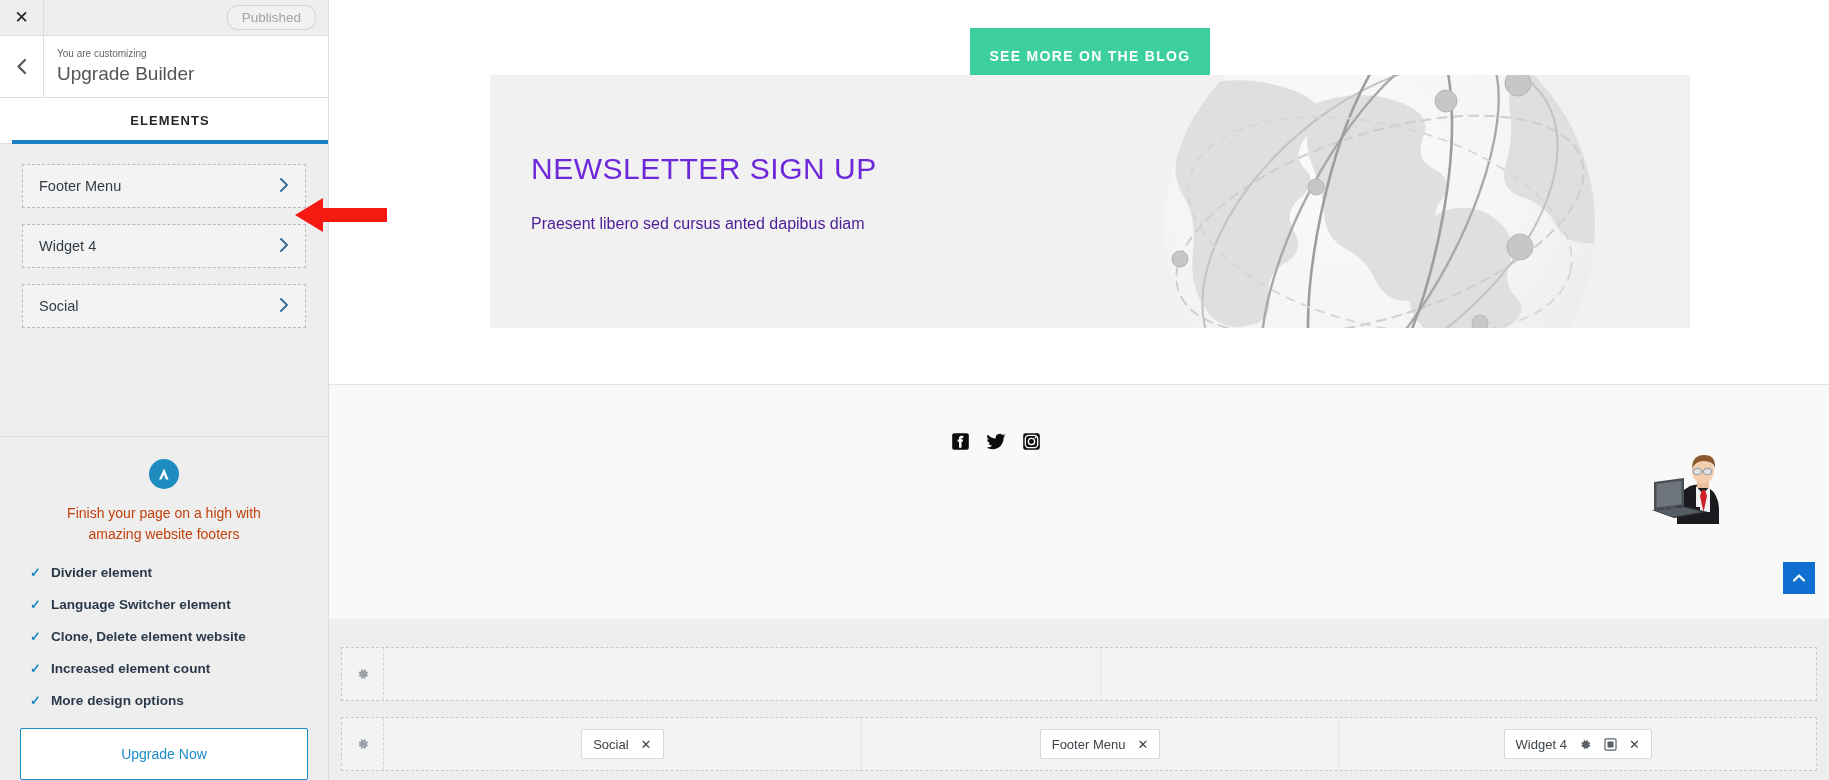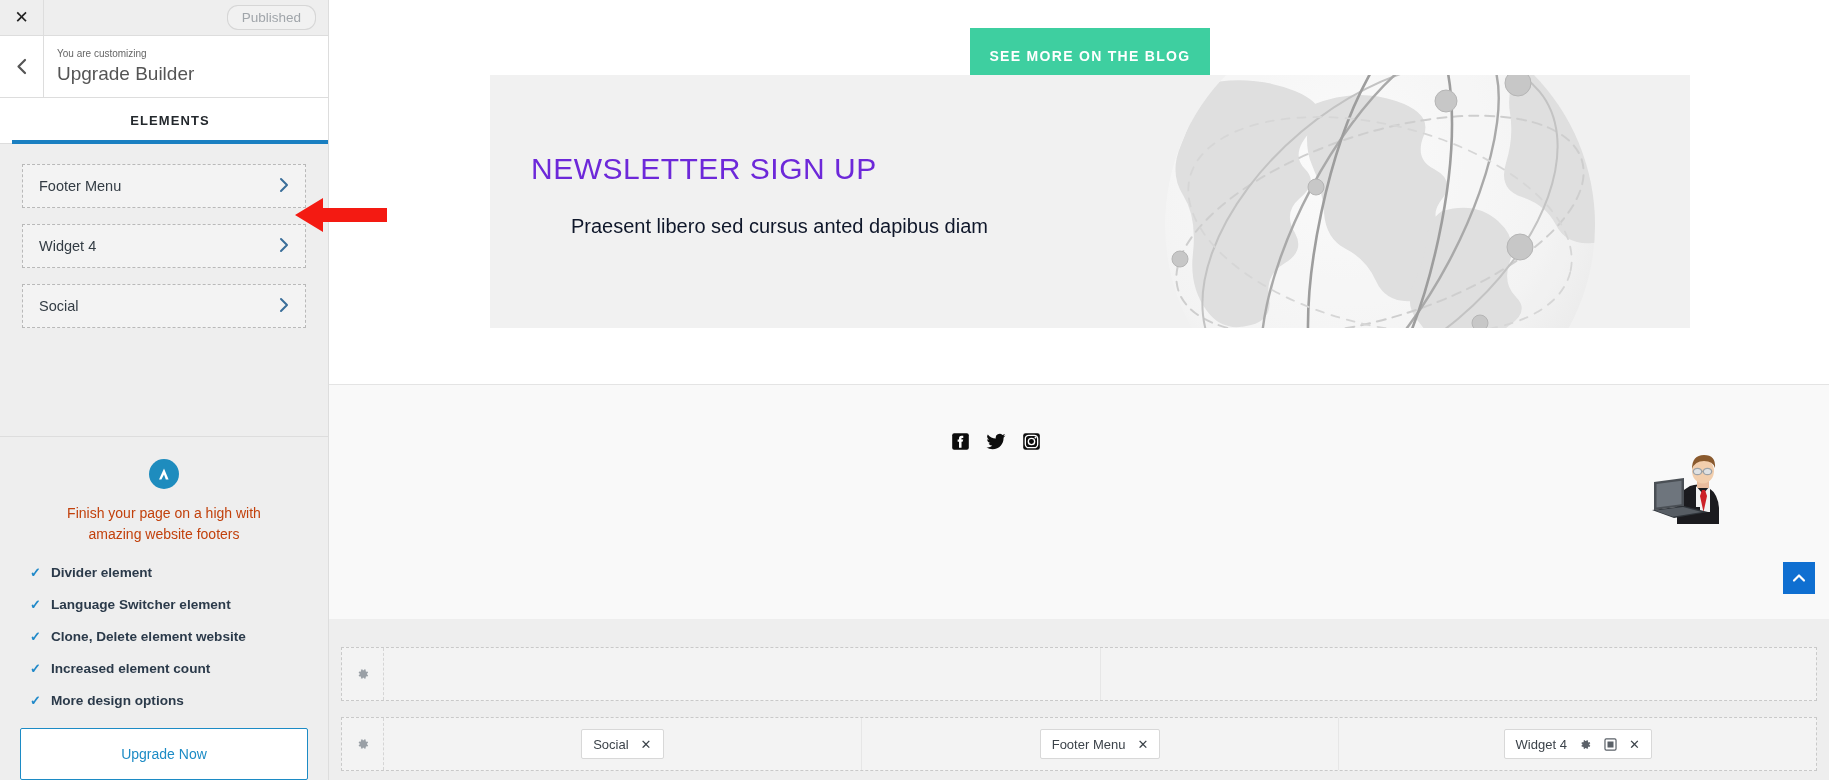--- a/index.html
+++ b/index.html
@@ -143,21 +143,21 @@
     position: absolute; right: 0; top: 0; width: 640px; height: 253px;
     overflow: hidden; opacity: 0.85;
   }
   .newsletter-title {
     position: absolute; left: 41px; top: 77px;
     font-size: 30px; letter-spacing: 0.5px; color: #6d28d9;
     font-weight: 400;
   }
   .newsletter-sub {
     position: absolute; left: 41px; top: 140px;
-    font-size: 20px; color: #0f172a; margin-left: 40px;
+    font-size: 16px; color: #4c1d95;
   }
 
   .divider-line {
     position: absolute; left: 0; right: 0; top: 384px;
     height: 1px; background: #e4e4e4;
   }
 
   .social-band {
     position: absolute; left: 0; right: 0; top: 385px; height: 234px;
     background: #f9f9f9;

